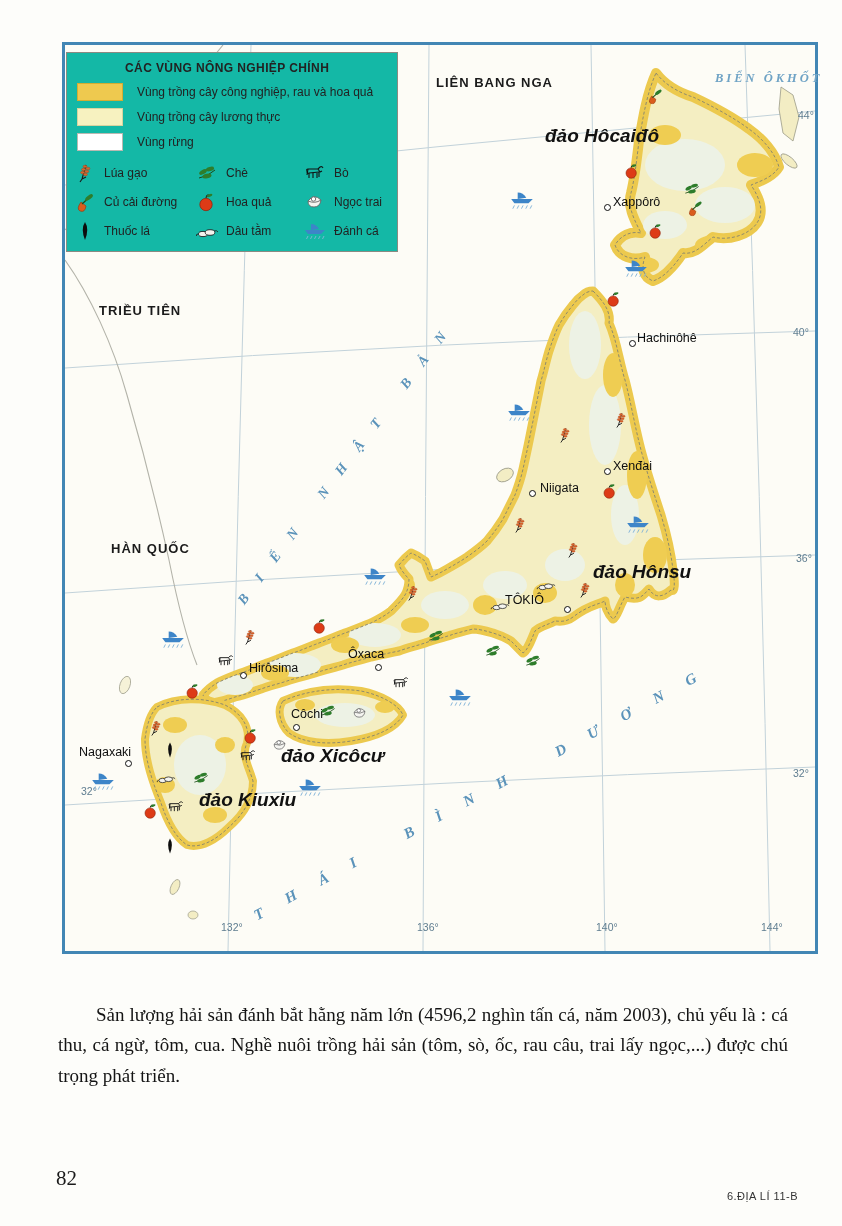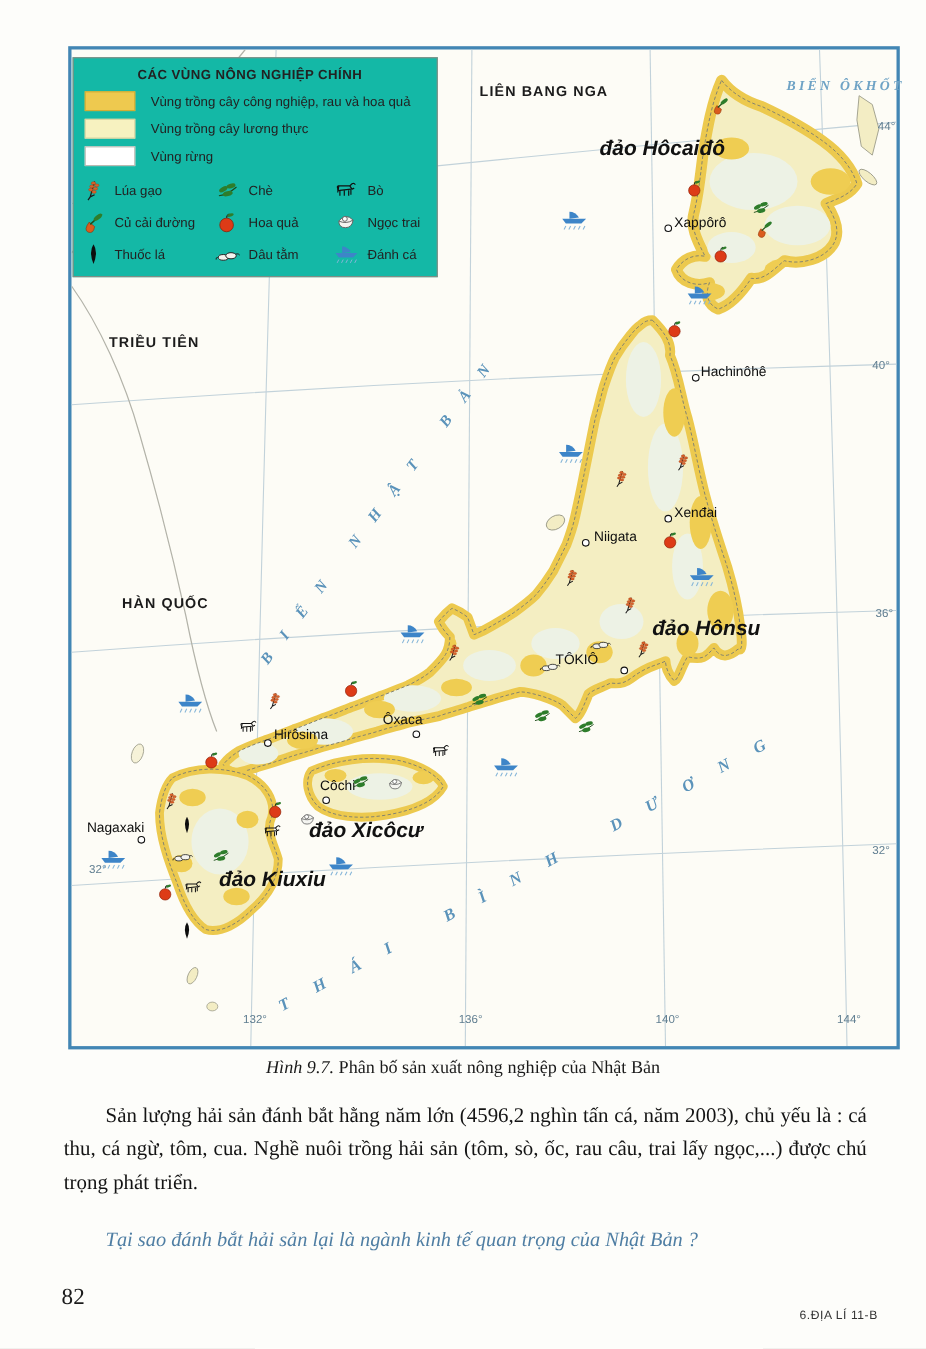--- a/index.html
+++ b/index.html
@@ -464,22 +464,18 @@
           <svg class="mi mi-boat" viewBox="0 0 24 20" style="left: 232px; top: 731px;">
             <use href="#sym-boat"></use>
           </svg>
           <svg class="mi mi-boat" viewBox="0 0 24 20" style="left: 25px; top: 725px;">
             <use href="#sym-boat"></use>
           </svg>
         </div>
     </div>
   </div>
 
-  <div class="caption">
-    <span class="cap-i">Hình 9.7.</span><span> Phân bố sản xuất nông nghiệp của Nhật Bản</span>
-  </div>
 
   <div class="body-par">Sản lượng hải sản đánh bắt hằng năm lớn (4596,2 nghìn tấn cá, năm 2003), chủ yếu là : cá thu, cá ngừ, tôm, cua. Nghề nuôi trồng hải sản (tôm, sò, ốc, rau câu, trai lấy ngọc,...) được chú trọng phát triển.</div>
-  <div class="question">Tại sao đánh bắt hải sản lại là ngành kinh tế quan trọng của Nhật Bản ?</div>
 
   <div class="pageno">82</div>
   <div class="footer">6.ĐỊA LÍ 11-B</div>
 </div>
 
 </body></html>

